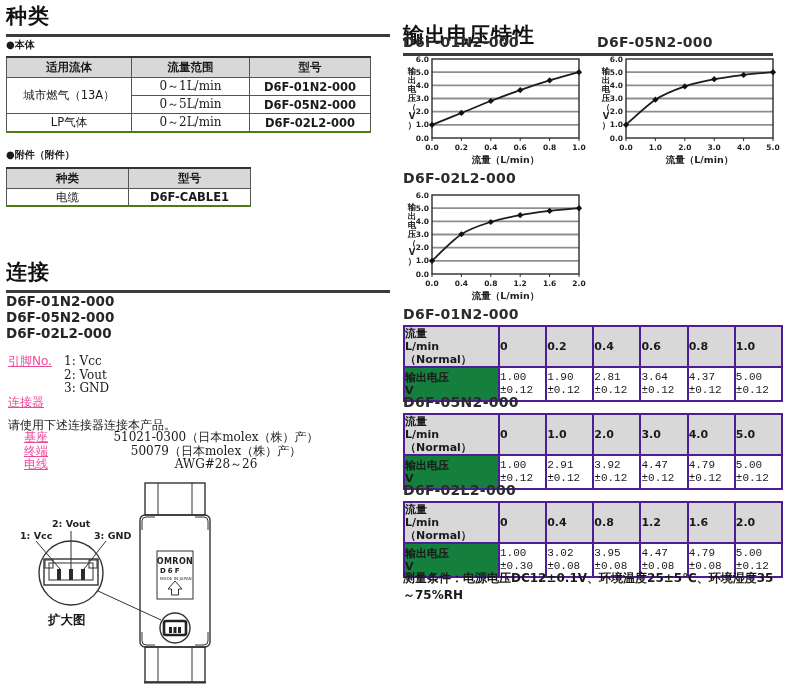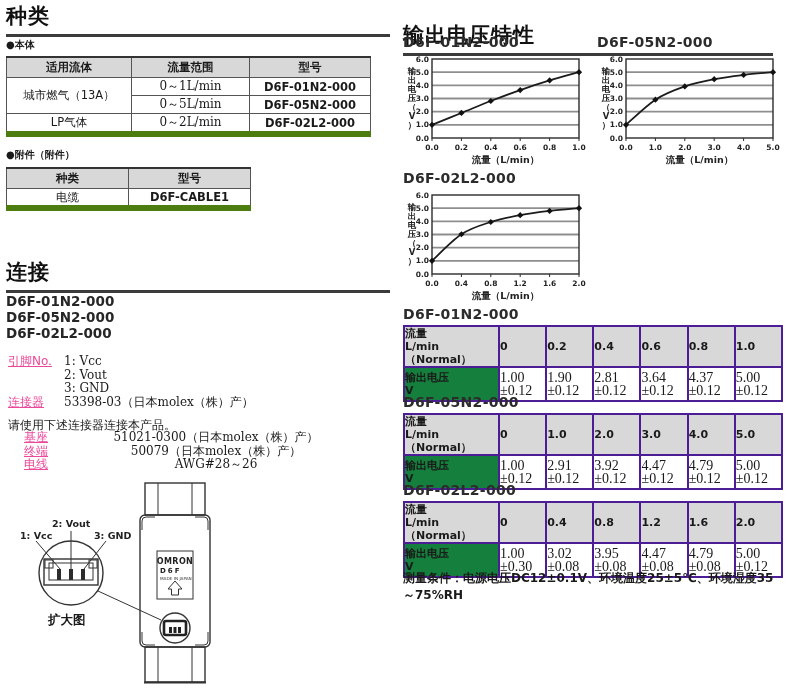--- a/index.html
+++ b/index.html
@@ -5,40 +5,40 @@
   html,body{margin:0;padding:0;background:#fff;}
   .page{position:relative;width:787px;height:688px;background:#fff;overflow:hidden;
         font-family:"DejaVu Sans",sans-serif;color:#1a1a1a;}
   .abs{position:absolute;}
   .sec-h{font-size:21px;font-weight:bold;color:#111;letter-spacing:1px;
          padding-bottom:4px;border-bottom:3px solid #3b3b3b;}
   .bullet-label{font-size:10px;font-weight:bold;color:#1a1a1a;}
   .sub-title{font-size:14px;font-weight:bold;color:#2c2c2c;letter-spacing:.3px;}
   
   .spec-table{border-collapse:collapse;table-layout:fixed;background:#fff;
-              border-top:2px solid #333;border-bottom:6px solid #4d7c0f;}
+              border-top:2px solid #333;border-bottom:2px solid #4d7c0f;}
   .spec-table th{background:#d8d8d8;border:1px solid #555;font-size:11.5px;
                  font-weight:bold;height:19px;text-align:center;padding:0;}
   .spec-table td{border:1px solid #555;text-align:center;font-size:11.5px;height:16px;padding:0;}
   .spec-table td.range{font-family:"DejaVu Serif",serif;font-size:12px;}
   .spec-table td.model{font-weight:bold;font-size:11.5px;}
   
   .model-list{font-size:13.5px;font-weight:bold;color:#262626;line-height:16px;}
   .kv{display:grid;grid-template-columns:56px auto;font-size:12px;line-height:13.5px;}
   .kv .k{color:#ec4899;text-decoration:underline;}
   .kv .v{font-family:"DejaVu Serif",serif;}
   .conn-note{font-size:12px;}
   
   .vtable{border-collapse:collapse;table-layout:fixed;width:380px;background:#fff;
           border:1px solid #444;border-top:2px solid #333;border-bottom:2px solid #333;}
   .vtable th,.vtable td{border:2px solid #4c1d95;text-align:left;vertical-align:middle;padding:0;}
   .vtable .rowhead{font-size:11px;font-weight:bold;line-height:13px;height:30px;background:#d8d8d8;}
   .vtable tr:nth-child(2) .rowhead{background:#15803d;}
   .vtable .flowval{font-size:11px;font-weight:bold;background:#d8d8d8;}
-  .vtable .outval{font-family:Liberation Serif, serif;font-size:14px;line-height:13.5px;height:32px;}
+  .vtable .outval{font-family:Liberation Mono, monospace;font-size:11px;line-height:13.5px;height:32px;}
   .meas-note{font-size:12px;font-weight:600;color:#1a1a1a;}
   
   .chart-block svg{display:block;margin-top:2px;}
   text.tick{font-size:7.5px;font-weight:bold;fill:#222;font-family:"DejaVu Sans",sans-serif;}
   text.axis-label{font-size:9.5px;font-weight:bold;fill:#222;font-family:"DejaVu Sans",sans-serif;}
   text.ylabel-char{font-size:8.5px;font-weight:bold;fill:#222;font-family:"DejaVu Sans",sans-serif;}
   
   .ln{fill:none;stroke:#333;stroke-width:1.4px;}
   .thin{stroke-width:1px;}
   text.dlabel{font-size:9.5px;font-weight:600;fill:#222;font-family:"DejaVu Sans",sans-serif;}
@@ -113,21 +113,20 @@
   </div>
 
   <div class="abs kv" style="left:8px;top:355px;width:360px;">
     <div class="k">引脚No.</div>
     <div class="v">1: Vcc</div>
     <div class="k"></div>
     <div class="v">2: Vout</div>
     <div class="k"></div>
     <div class="v">3: GND</div>
     <div class="k">连接器</div>
-    <div class="v">53398-03（日本molex（株）产）</div>
   </div>
 
   <div class="abs conn-note" style="left:8px;top:417px;">请使用下述连接器连接本产品。</div>
 
   <div class="abs kv" style="left:8px;top:431px;width:360px;text-align:center;">
     <div class="k">基座</div>
     <div class="v">51021-0300（日本molex（株）产）</div>
     <div class="k">终端</div>
     <div class="v">50079（日本molex（株）产）</div>
     <div class="k">电线</div>

